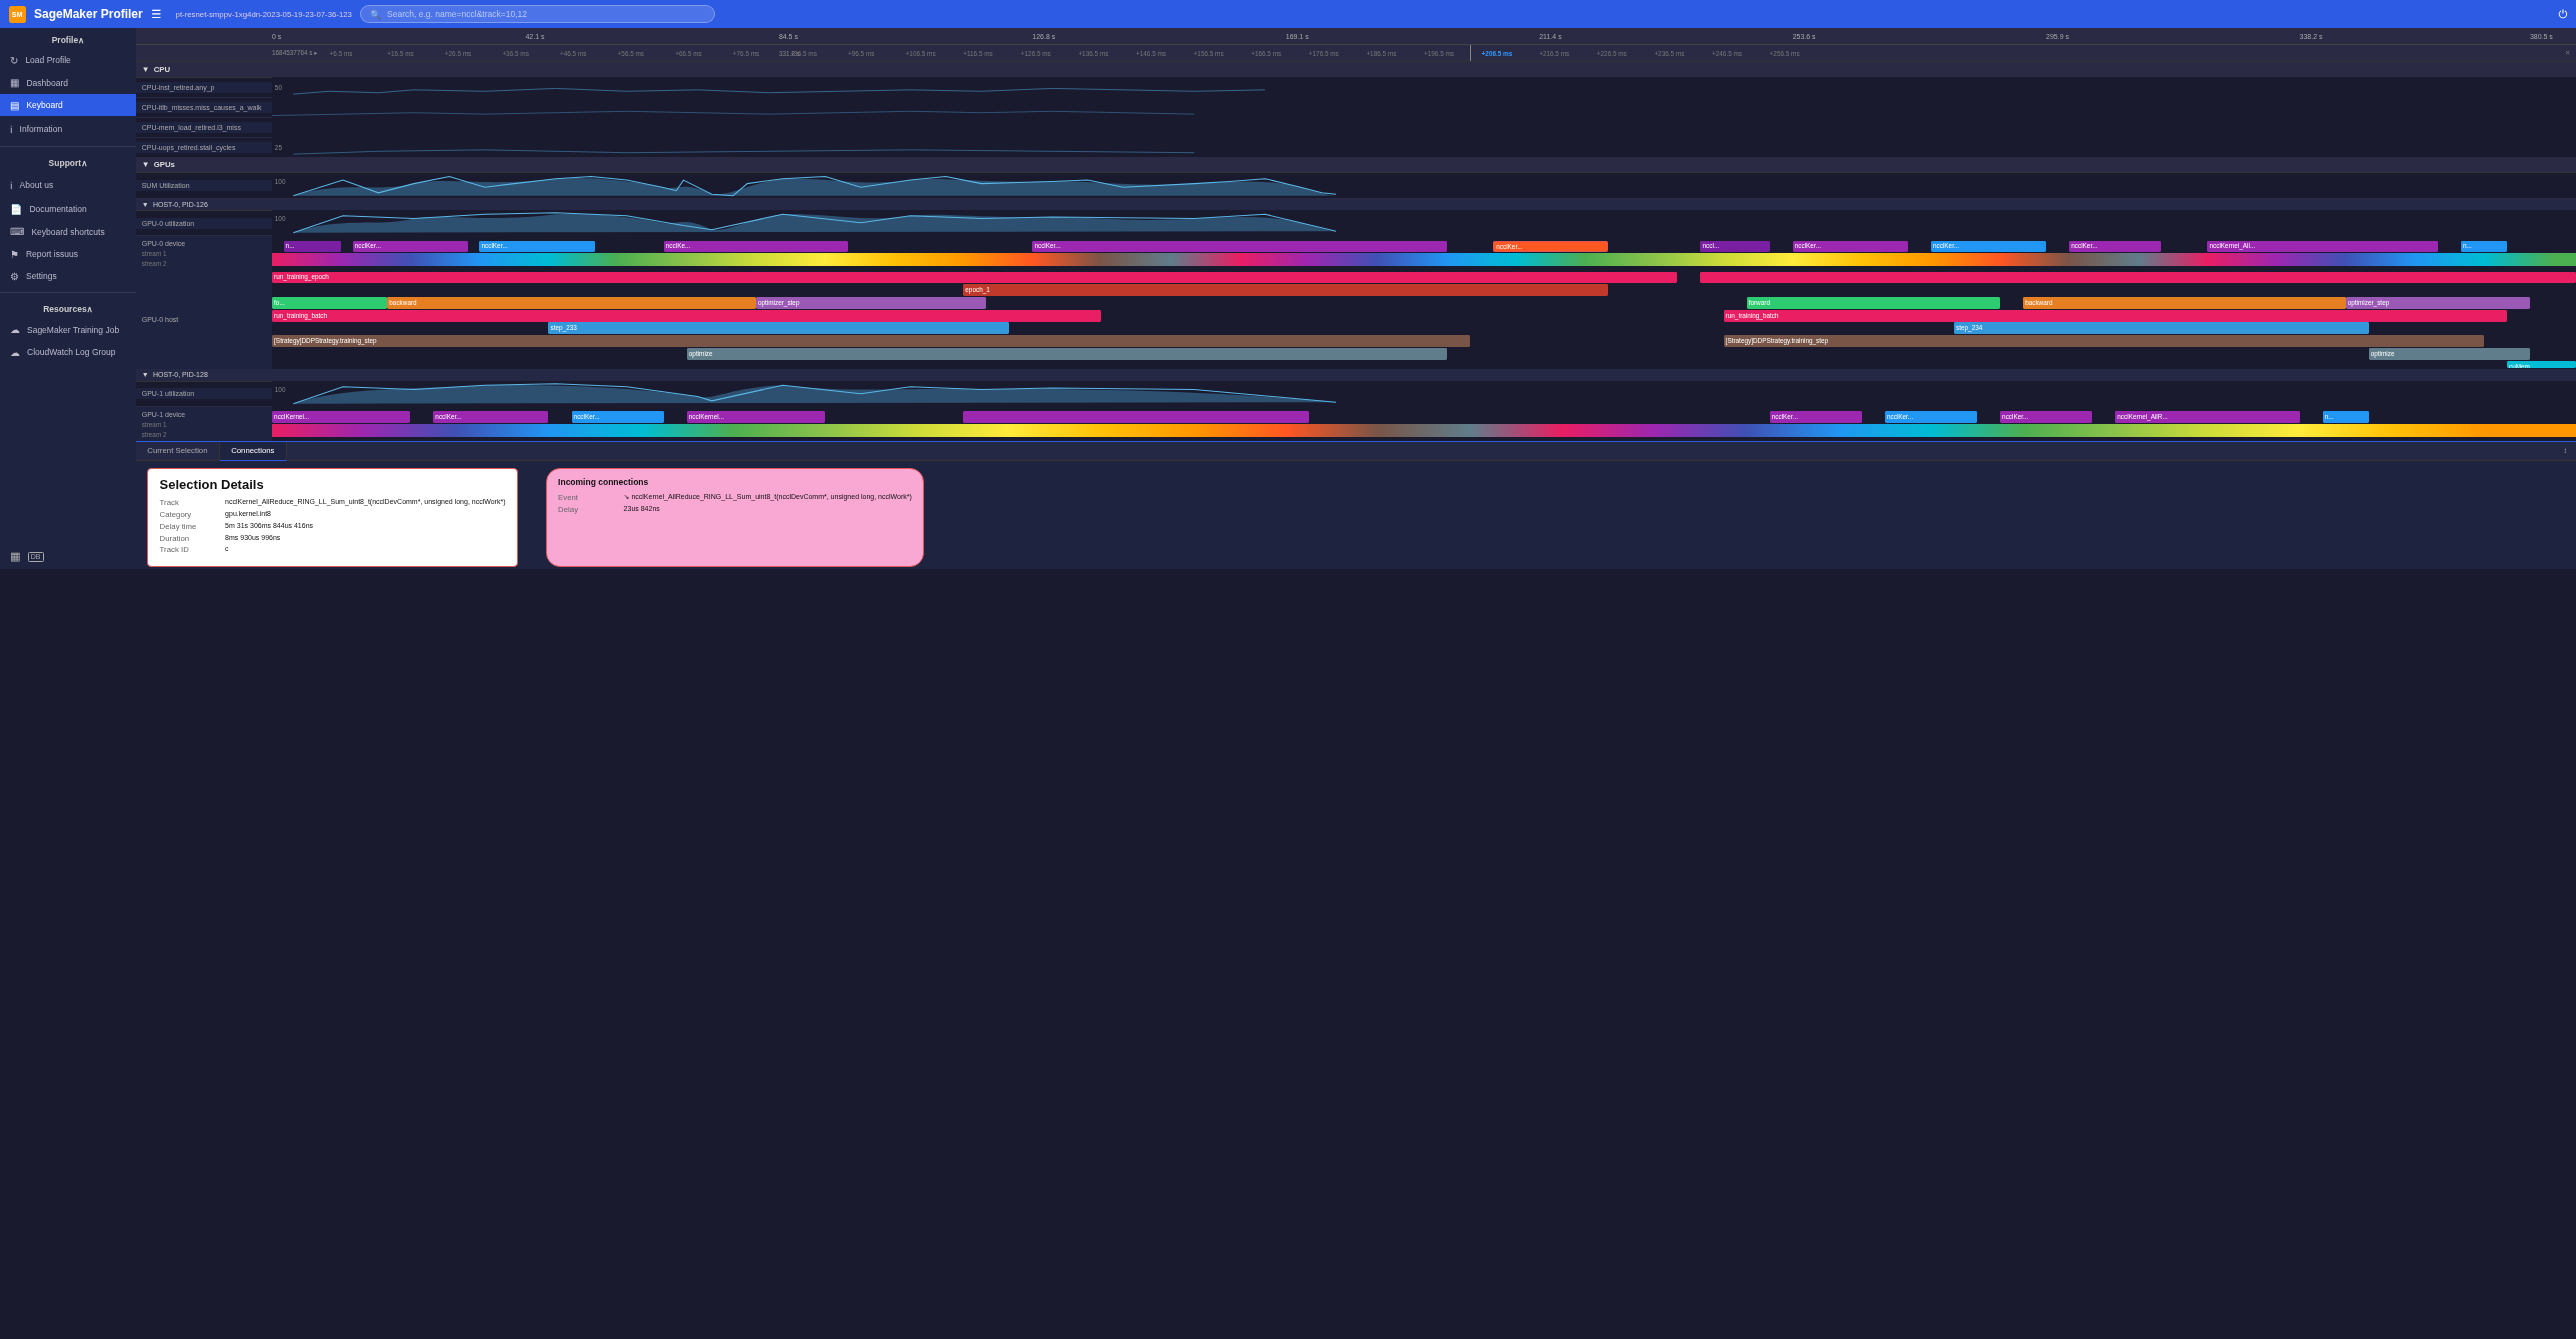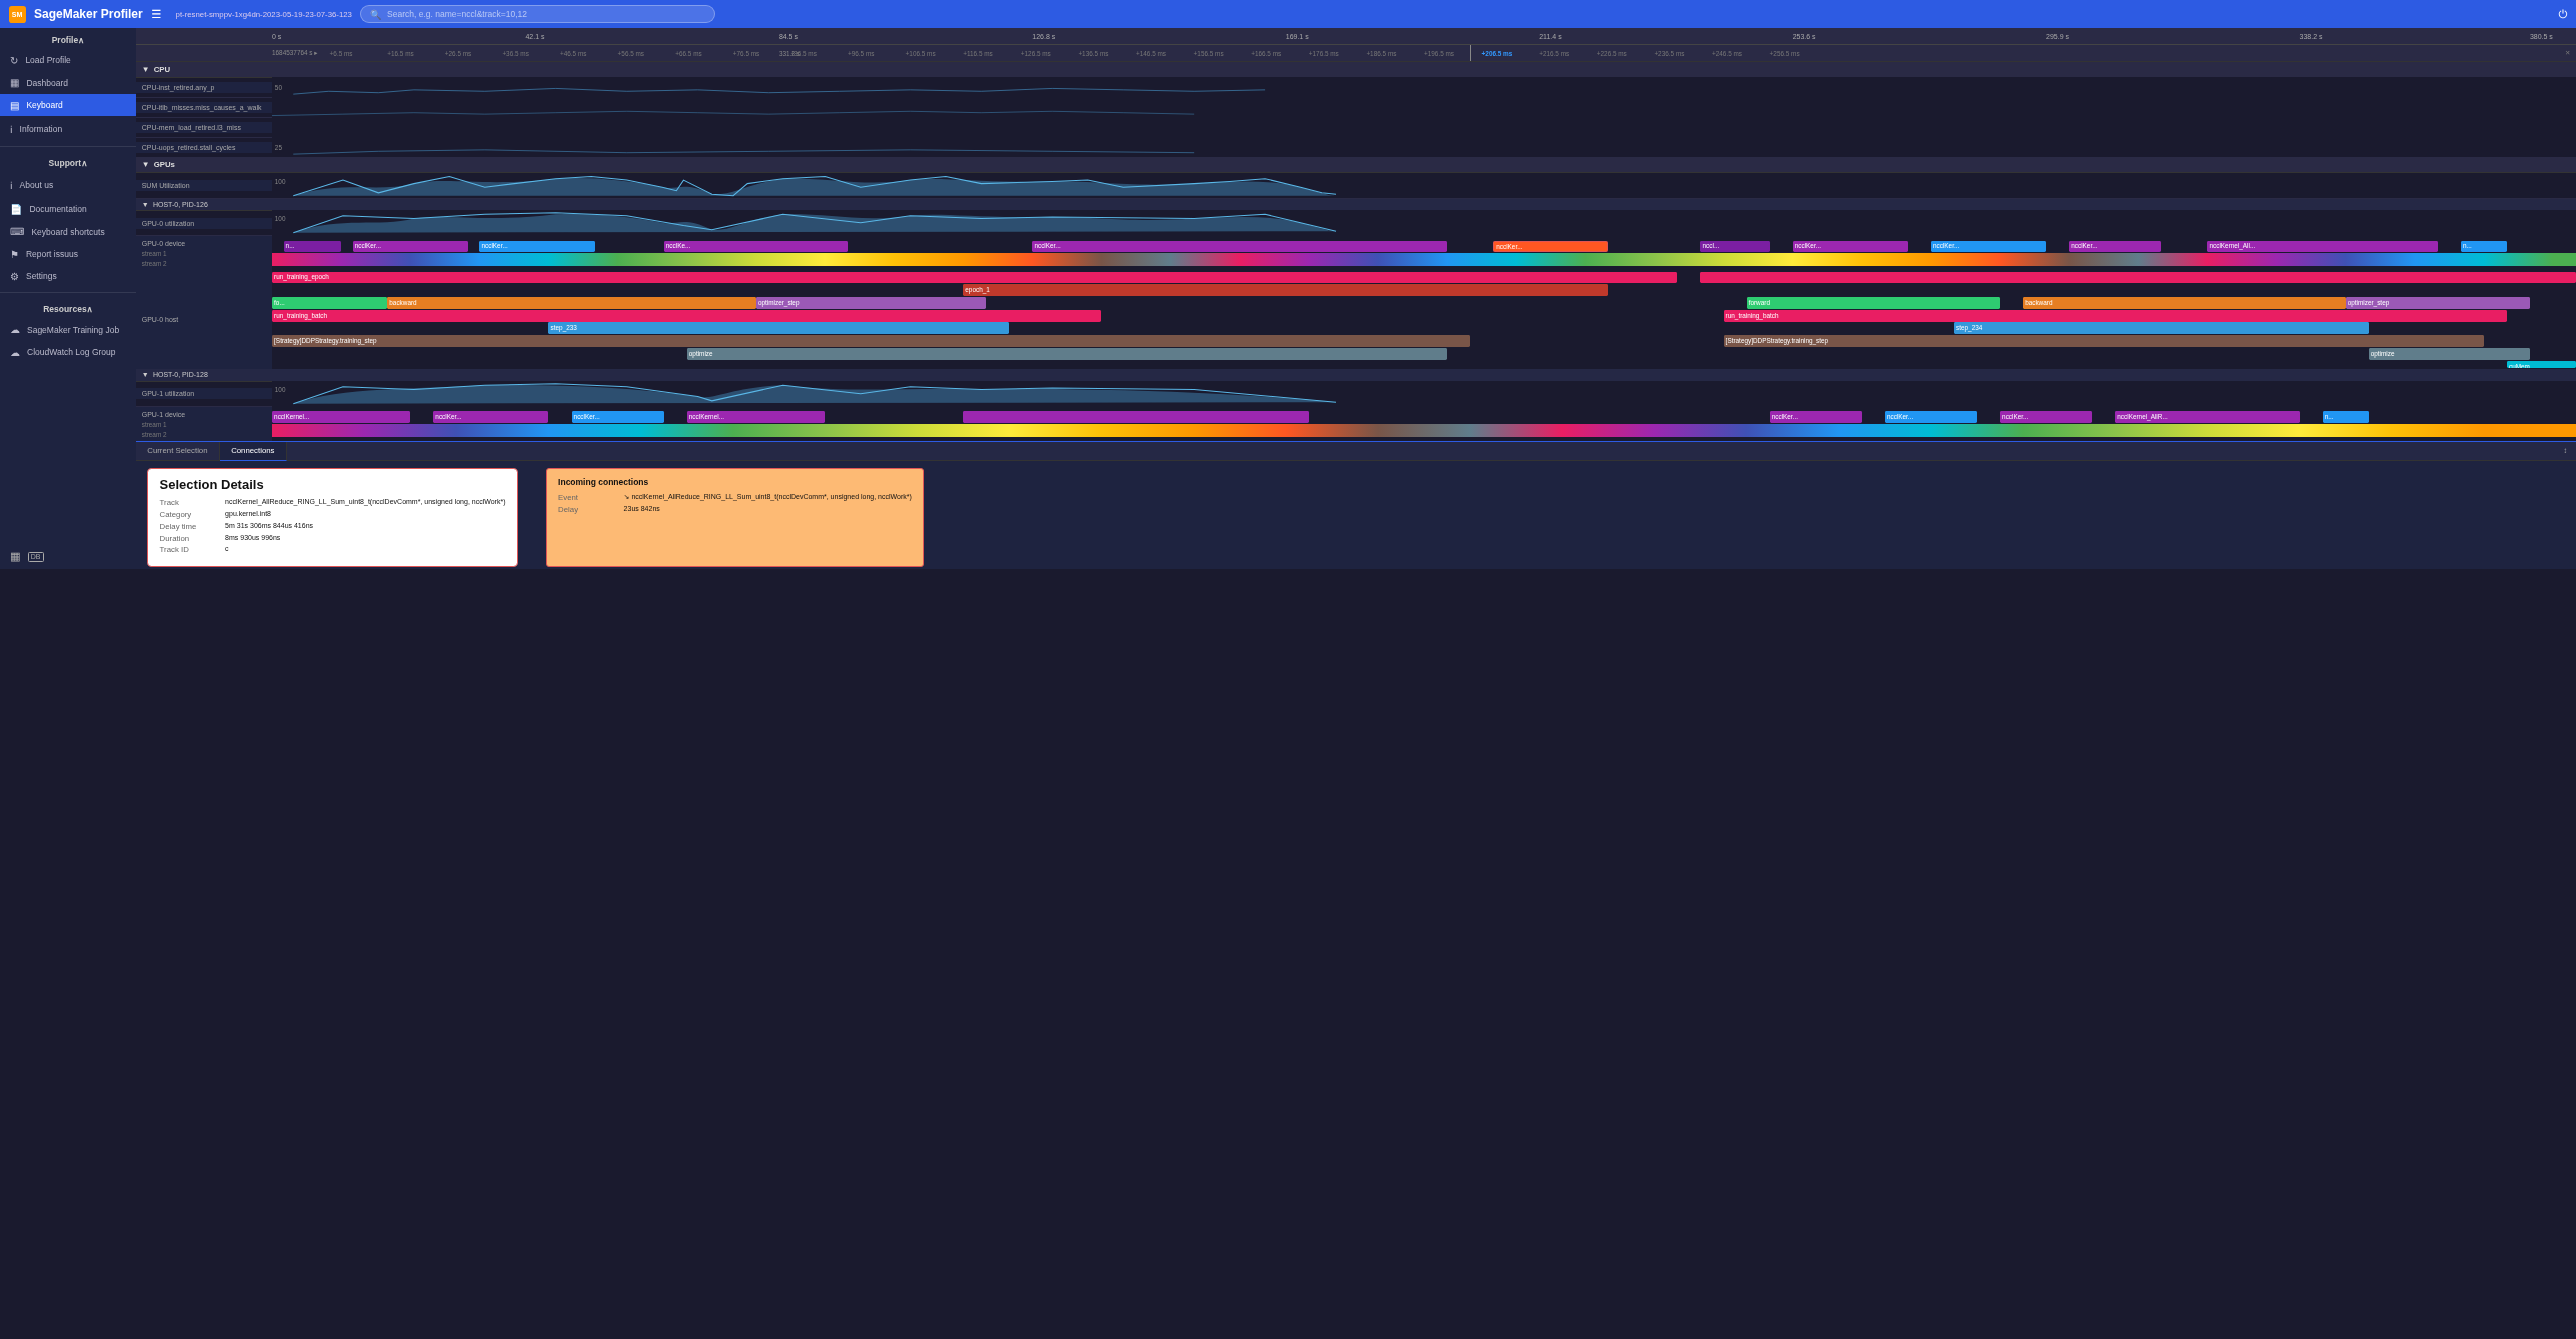--- a/index.html
+++ b/index.html
@@ -49,21 +49,21 @@
     .details-content { display: flex; gap: 28px; padding: 7px 11.3px; flex: 1; }
 
     
     .selection-box { border: 1.4px solid #e05555; border-radius: 4.3px; padding: 8.5px 11.3px; background: #fff; color: #222; font-size: 7.8px; min-width: 227px; }
     .selection-box h3 { font-size: 13px; font-weight: 700; margin-bottom: 5.7px; color: #111; }
     .selection-row { display: flex; gap: 8.5px; margin-bottom: 2.8px; }
     .selection-label { color: #666; width: 57px; flex-shrink: 0; }
     .selection-value { color: #111; font-size: 7px; }
 
     
-    .incoming-box { border: 1.4px solid #e05555; border-radius: 3px; padding: 8.5px 11.3px; background: #fdba74; color: #222; font-size: 7.8px; min-width: 270px; }
+    .incoming-box { border: 1.4px solid #e05555; border-radius: 14px; padding: 8.5px 11.3px; background: #f9a8d4; color: #222; font-size: 7.8px; min-width: 270px; }
     .incoming-box h3 { font-size: 8.5px; font-weight: 700; margin-bottom: 5.7px; color: #111; }
 
     .host-header { background: #252845; display: flex; align-items: center; gap: 4.3px; padding: 2.1px 5.7px; font-size: 7px; color: #ccc; border-bottom: 0.7px solid #333; }
   </style>
 </head>
 <body>
 
 <div>
 
   <div class="topbar">

